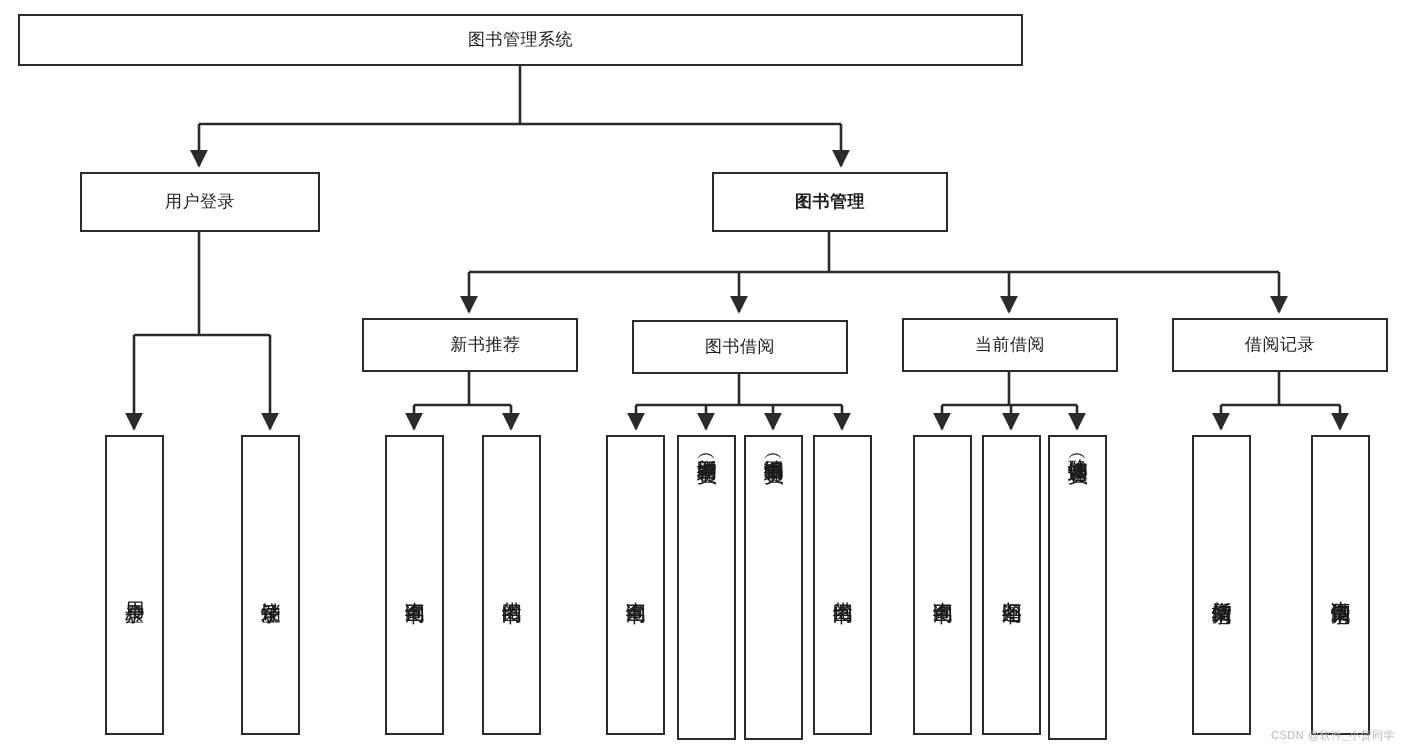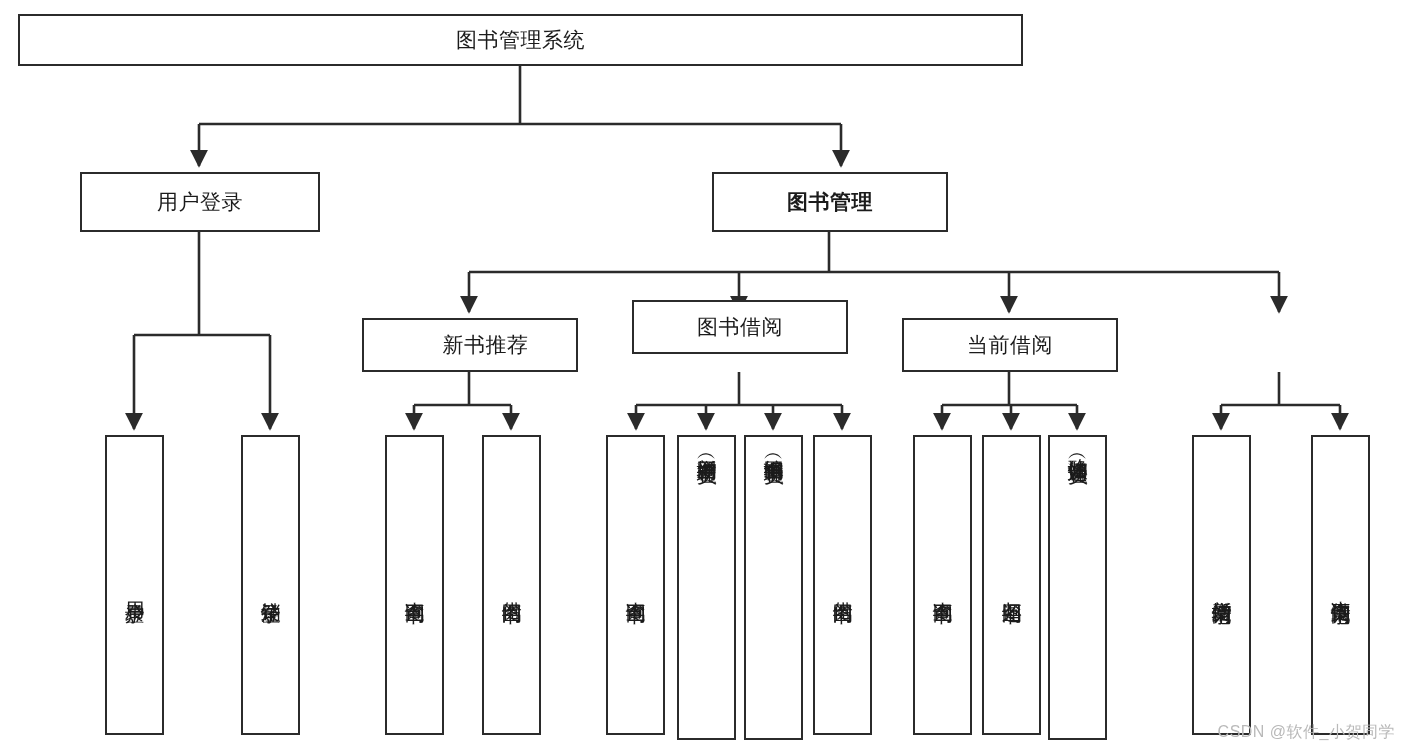--- a/index.html
+++ b/index.html
@@ -34,21 +34,21 @@
     border: 2px solid #2b2b2b;
     display: flex;
     align-items: center;
     justify-content: center;
     line-height: 1.18;
     color: #1b1b1b;
     z-index: 2;
   }
   .node.h {
     
-    font-size: 21px;
+    font-size: 17px;
     letter-spacing: 0.5px;
     text-align: left;
   }
   .node.v {
     
     font-size: 20px;
     writing-mode: vertical-rl;
     text-orientation: upright;
     letter-spacing: 1px;
     padding-top: 6px;
@@ -59,21 +59,21 @@
     justify-content: center;
   }
   .node-label {
     display: block;
     white-space: pre-line;
   }
   #watermark {
     position: absolute;
     right: 10px;
     bottom: 4px;
-    font-size: 16px;
+    font-size: 11px;
     color: #b9b9b9;
     letter-spacing: 0.5px;
     z-index: 5;
     user-select: none;
     white-space: nowrap;
   }
 </style>
 </head>
 <body>
 
@@ -136,26 +136,29 @@
   <div class="node h" style="left:80px; top:172px; width:240px; height:60px;">
     <span class="node-label">用户登录</span>
   </div>
   <div class="node h" style="left:712px; top:172px; width:236px; height:60px;font-weight:bold;">
     <span class="node-label">图书管理</span>
   </div>
 
   <div class="node h" style="left:362px; top:318px; width:216px; height:54px;padding-left:31px;">
     <span class="node-label">新书推荐</span>
   </div>
-  <div class="node h" style="left:632px; top:300px; width:216px; height:54px;">
+  <div class="node h" style="left:632px; top:320px; width:216px; height:54px;">
     <span class="node-label">图书借阅</span>
   </div>
   <div class="node h" style="left:902px; top:318px; width:216px; height:54px;">
     <span class="node-label">当前借阅</span>
   </div>
+  <div class="node h" style="left:1172px; top:318px; width:216px; height:54px;">
+    <span class="node-label">借阅记录</span>
+  </div>
 
   <div class="node v centered" style="left:105px; top:435px; width:59px; height:300px;">
     <span class="node-label">用户登录</span>
   </div>
   <div class="node v centered" style="left:241px; top:435px; width:59px; height:300px;">
     <span class="node-label">注销登录</span>
   </div>
 
   <div class="node v centered" style="left:385px; top:435px; width:59px; height:300px;">
     <span class="node-label">查询图书</span>

